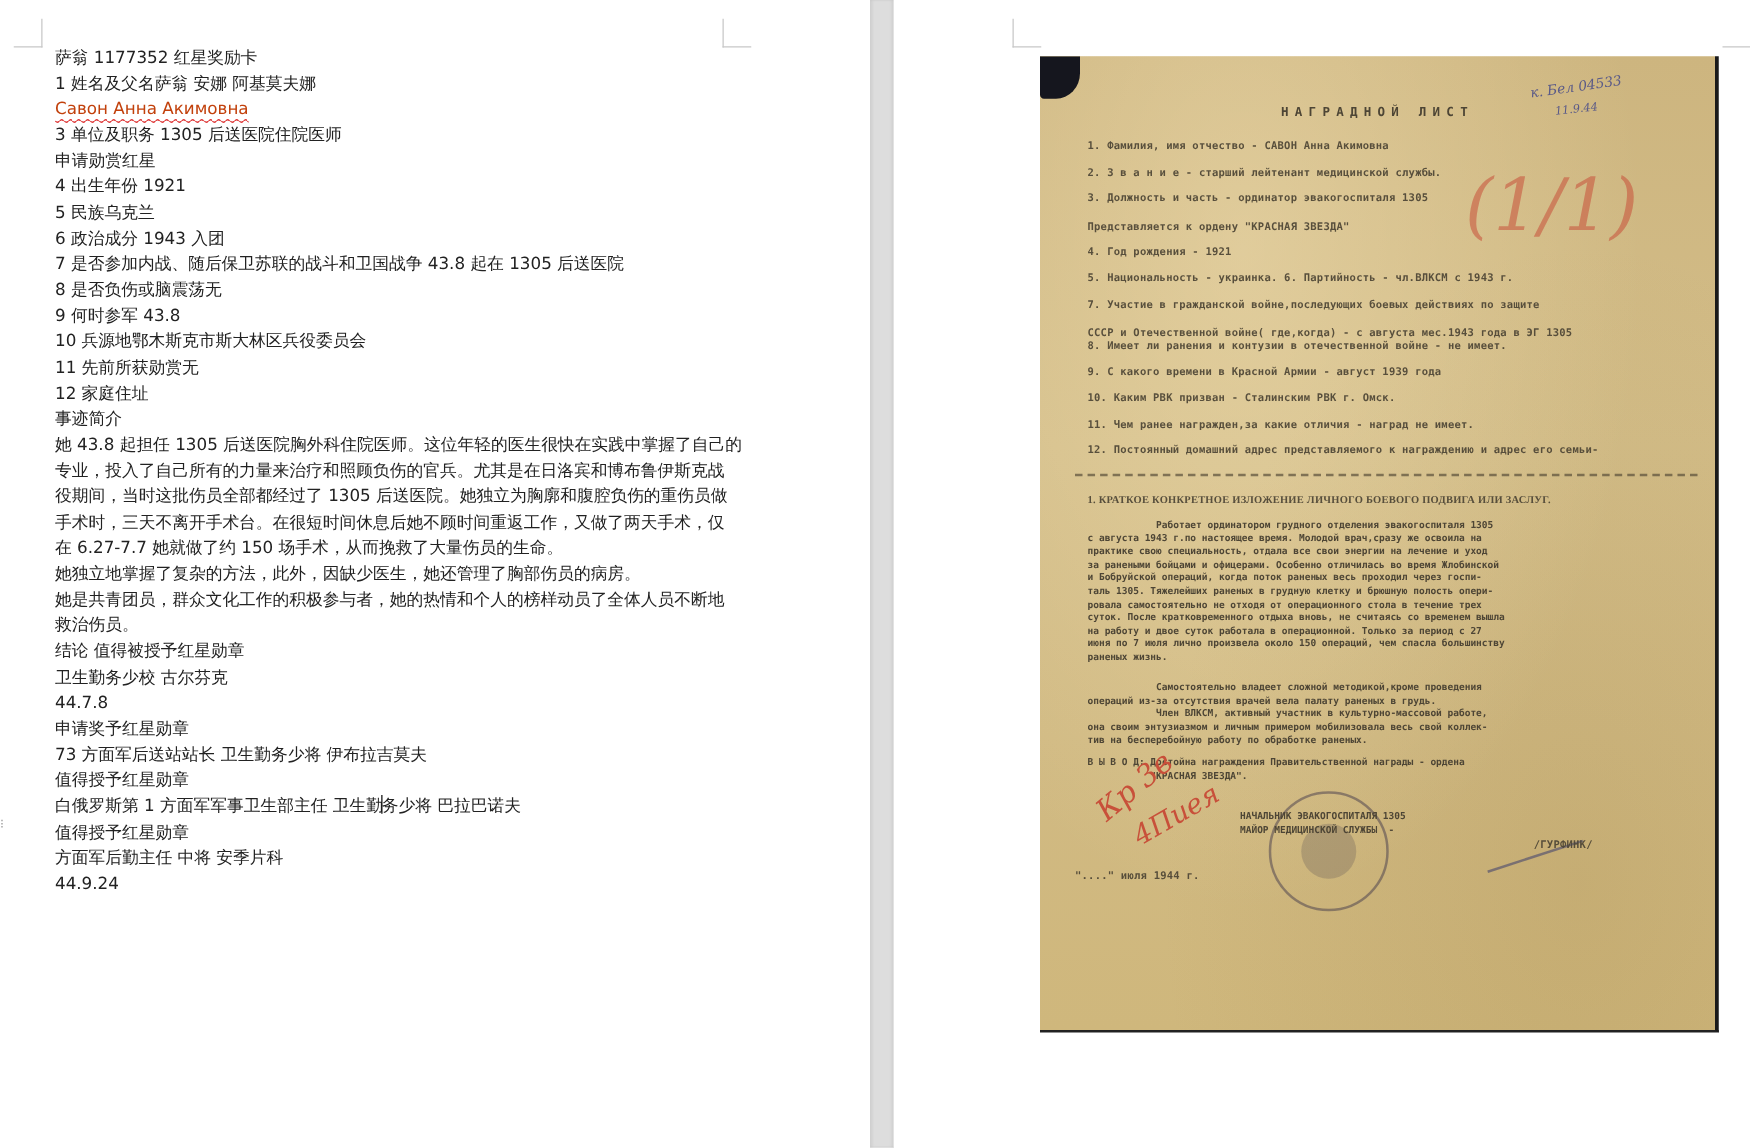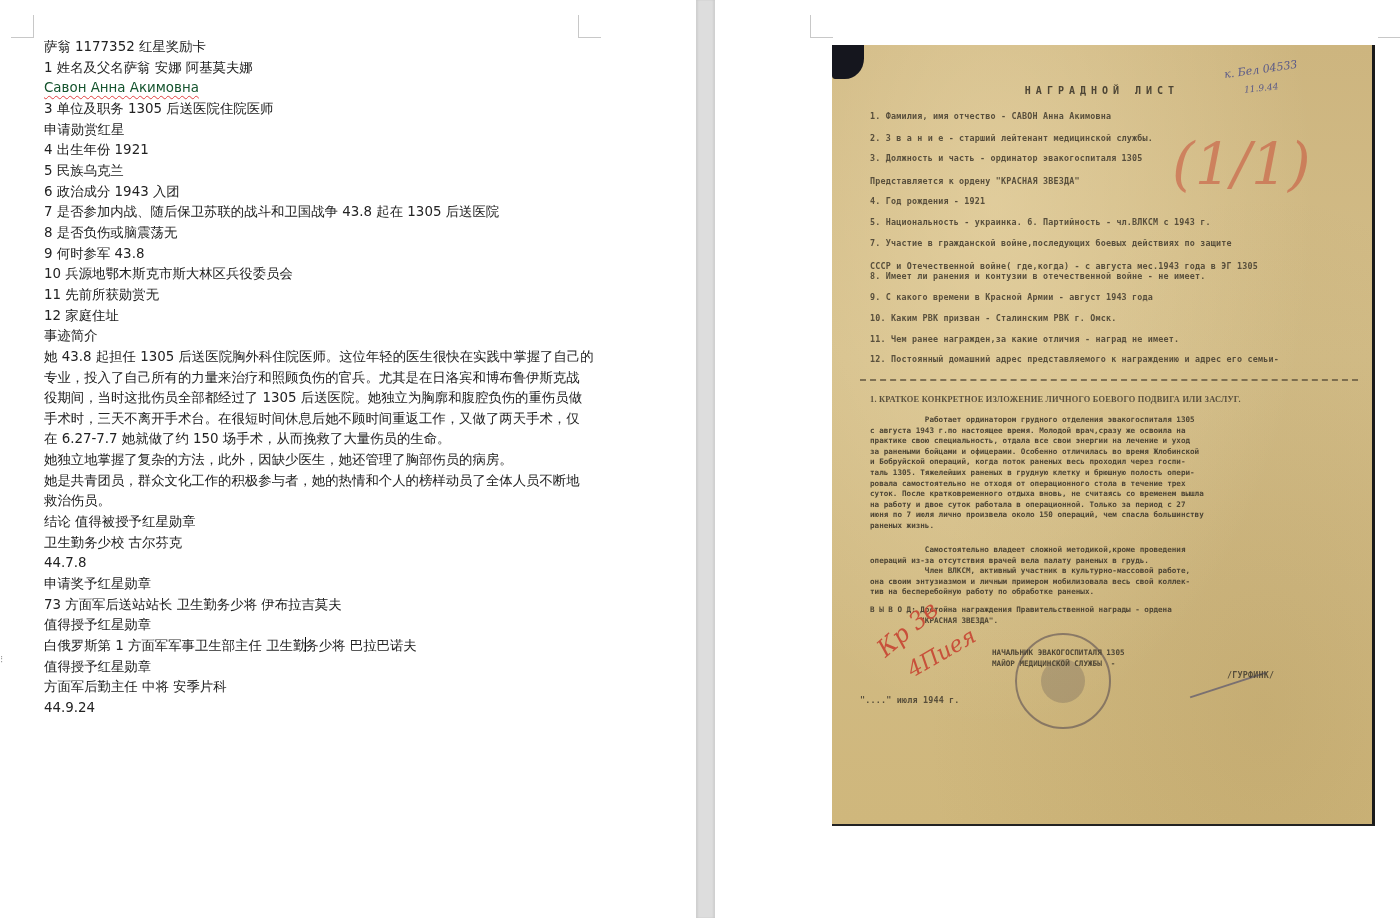--- a/index.html
+++ b/index.html
@@ -16,21 +16,21 @@
 
   .corner { position:absolute; width:22px; height:22px; }
   .corner.tl { border-right:1px solid #c8c8c8; border-bottom:1px solid #c8c8c8; }
   .corner.tr { border-left:1px solid #c8c8c8; border-bottom:1px solid #c8c8c8; }
 
   .text-body {
     position:absolute; left:32px; top:37px; width:552px;
     font-size:13.4px; line-height:20.65px; color:#222222;margin-left:12px;
   }
   .text-body p { margin:0; padding:0; }
-  .ru { color:#14532d; text-decoration: underline wavy #e04040; text-decoration-thickness:1px; text-underline-offset:3px; }
+  .ru { color:#c2410c; text-decoration: underline wavy #e04040; text-decoration-thickness:1px; text-underline-offset:3px; }
   .caret { display:inline-block; width:1px; height:15px; background:#111; vertical-align:-2px; margin:0 -1px; }
   .para-mark { position:absolute; left:0; top:655px; font-size:10px; color:#9a9a9a; line-height:10px; }
 
   
   .scan {
     position:absolute; left:117px; top:45px; width:543px; height:781px;
     background:
       radial-gradient(ellipse at 30% 20%, rgba(255,240,200,0.35), rgba(0,0,0,0) 60%),
       radial-gradient(ellipse at 80% 85%, rgba(150,120,60,0.18), rgba(0,0,0,0) 55%),
       linear-gradient(180deg,#cdb57f 0%,#d3bd88 40%,#d1ba83 70%,#cfb77c 100%);
@@ -114,21 +114,21 @@
 
     <div class="ln" style="top:66px;">1. Фамилия, имя отчество   - САВОН Анна Акимовна</div>
     <div class="ln" style="top:88px;">2. З в а н и е - старший лейтенант медицинской службы.</div>
     <div class="ln" style="top:108px;">3. Должность и часть - ординатор эвакогоспиталя 1305</div>
     <div class="ln" style="top:131px;">   Представляется к ордену "КРАСНАЯ ЗВЕЗДА"</div>
     <div class="ln" style="top:151px;">4. Год рождения - 1921</div>
     <div class="ln" style="top:172px;">5. Национальность - украинка.          6. Партийность - чл.ВЛКСМ с 1943 г.</div>
     <div class="ln" style="top:193px;">7. Участие в гражданской войне,последующих боевых действиях по защите</div>
     <div class="ln" style="top:216px;">   СССР и Отечественной войне( где,когда) - с августа мес.1943 года в ЭГ 1305</div>
     <div class="ln" style="top:226px;">8. Имеет ли ранения и контузии в отечественной войне - не имеет.</div>
-    <div class="ln" style="top:247px;">9. С какого времени в Красной Армии - август 1943 года</div>
+    <div class="ln" style="top:247px;">9. С какого времени в Красной Армии - август 1939 года</div>
     <div class="ln" style="top:268px;">10. Каким РВК призван - Сталинским РВК г. Омск.</div>
     <div class="ln" style="top:289px;">11. Чем ранее награжден,за какие отличия - наград не имеет.</div>
     <div class="ln" style="top:309px;">12. Постоянный домашний адрес представляемого к награждению и адрес его семьи-</div>
 
     <div class="red" style="left:340px; top:85px; font-size:58px; opacity:0.55;">(1/1)</div>
 
     <div class="rule" style="top:334px;"></div>
 
     <div class="ln" style="top:350px;font-family:Liberation Serif, serif;">1. КРАТКОЕ КОНКРЕТНОЕ ИЗЛОЖЕНИЕ ЛИЧНОГО БОЕВОГО ПОДВИГА ИЛИ ЗАСЛУГ.</div>
     <div class="para" style="top:370px;">            Работает ординатором грудного отделения эвакогоспиталя 1305

